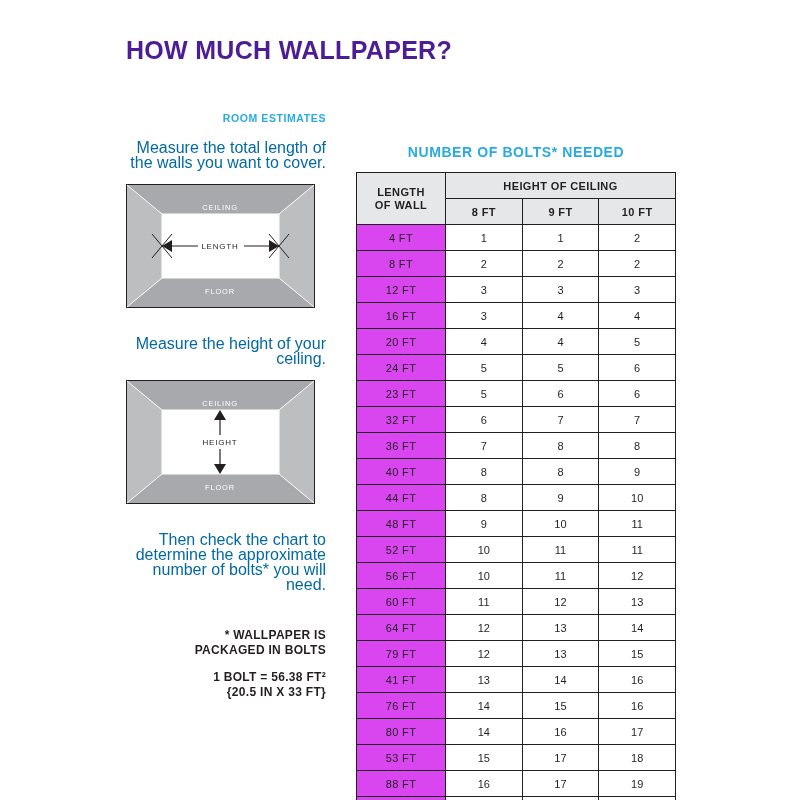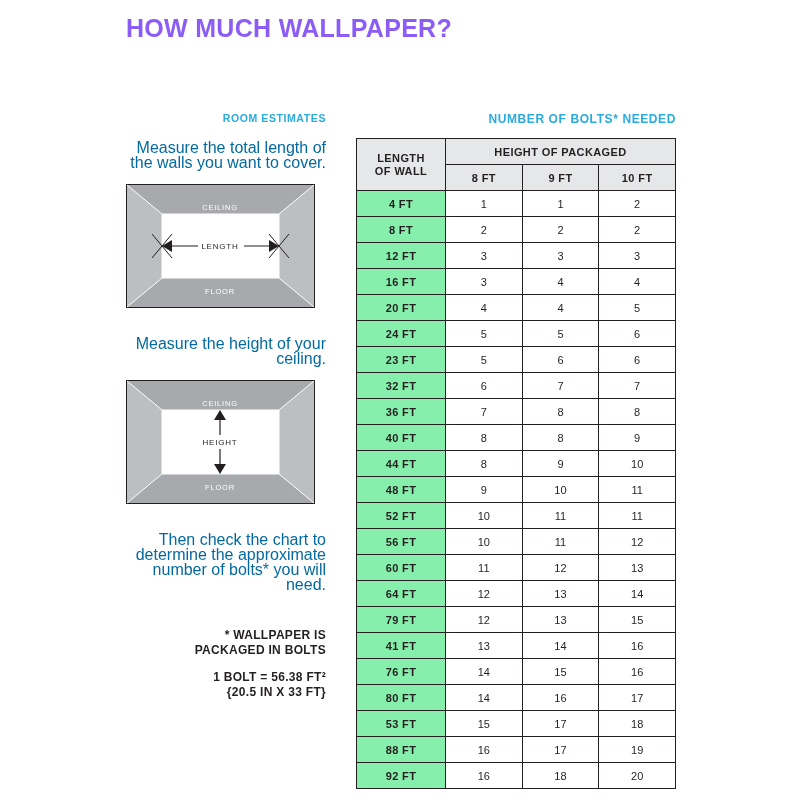--- a/index.html
+++ b/index.html
@@ -14,25 +14,25 @@
   #page {
     position: relative;
     width: 800px;
     height: 800px;
     background: #ffffff;
     overflow: hidden;
   }
   .title {
     position: absolute;
     left: 126px;
-    top: 14px;
+    top: 36px;
     font-size: 25px;
     font-weight: bold;
     letter-spacing: 0.3px;
-    color: #8b5cf6;
+    color: #4c1d95;
   }
   .left-col {
     position: absolute;
     left: 126px;
     top: 112px;
     width: 200px;
     text-align: right;
   }
   .section-head {
     font-size: 10.5px;
@@ -63,26 +63,27 @@
   .note-bold .indent { padding-left: 8px; display: inline-block; }
 
   
   .table-wrap {
     position: absolute;
     left: 356px;
     top: 112px;
     width: 320px;
   }
   .table-head-label {
-    font-size: 12px;
+    font-size: 14px;
     font-weight: bold;
     letter-spacing: 0.6px;
     color: #29abe2;
-    text-align: right;
+    text-align: center;
     margin-bottom: 12px;
+    margin-top: 32px;
   }
   table.bolts {
     border-collapse: collapse;
     width: 320px;
     table-layout: fixed;
   }
   table.bolts th, table.bolts td {
     border: 1px solid #231f20;
     text-align: center;
     font-size: 11px;
@@ -95,22 +96,22 @@
     background: #e6e7e8;
     font-weight: bold;
     letter-spacing: 0.4px;
   }
   th.corner {
     width: 88px;
     font-size: 11px;
     line-height: 13px;
   }
   td.rowlabel {
-    background: #86efac;
-    font-weight: bold;
+    background: #d946ef;
+    font-weight: normal;
     letter-spacing: 0.4px;
     font-size: 11px;
   }
   td.val { background: #ffffff; font-size: 11.5px; }
 </style>
 </head>
 <body>
 
 <div id="page">
 
@@ -192,21 +193,21 @@
 
   <div class="table-wrap">
     <div class="table-head-label">NUMBER OF BOLTS* NEEDED</div>
     <table class="bolts">
       <thead>
         <tr>
           <th class="corner" rowspan="2">
             <div>LENGTH</div>
             <div>OF WALL</div>
           </th>
-          <th colspan="3">HEIGHT OF PACKAGED</th>
+          <th colspan="3">HEIGHT OF CEILING</th>
         </tr>
         <tr>
           <th>8 FT</th>
           <th>9 FT</th>
           <th>10 FT</th>
         </tr>
       </thead>
       <tbody id="tbody">
           <tr>
             <td class="rowlabel">4 FT</td>

